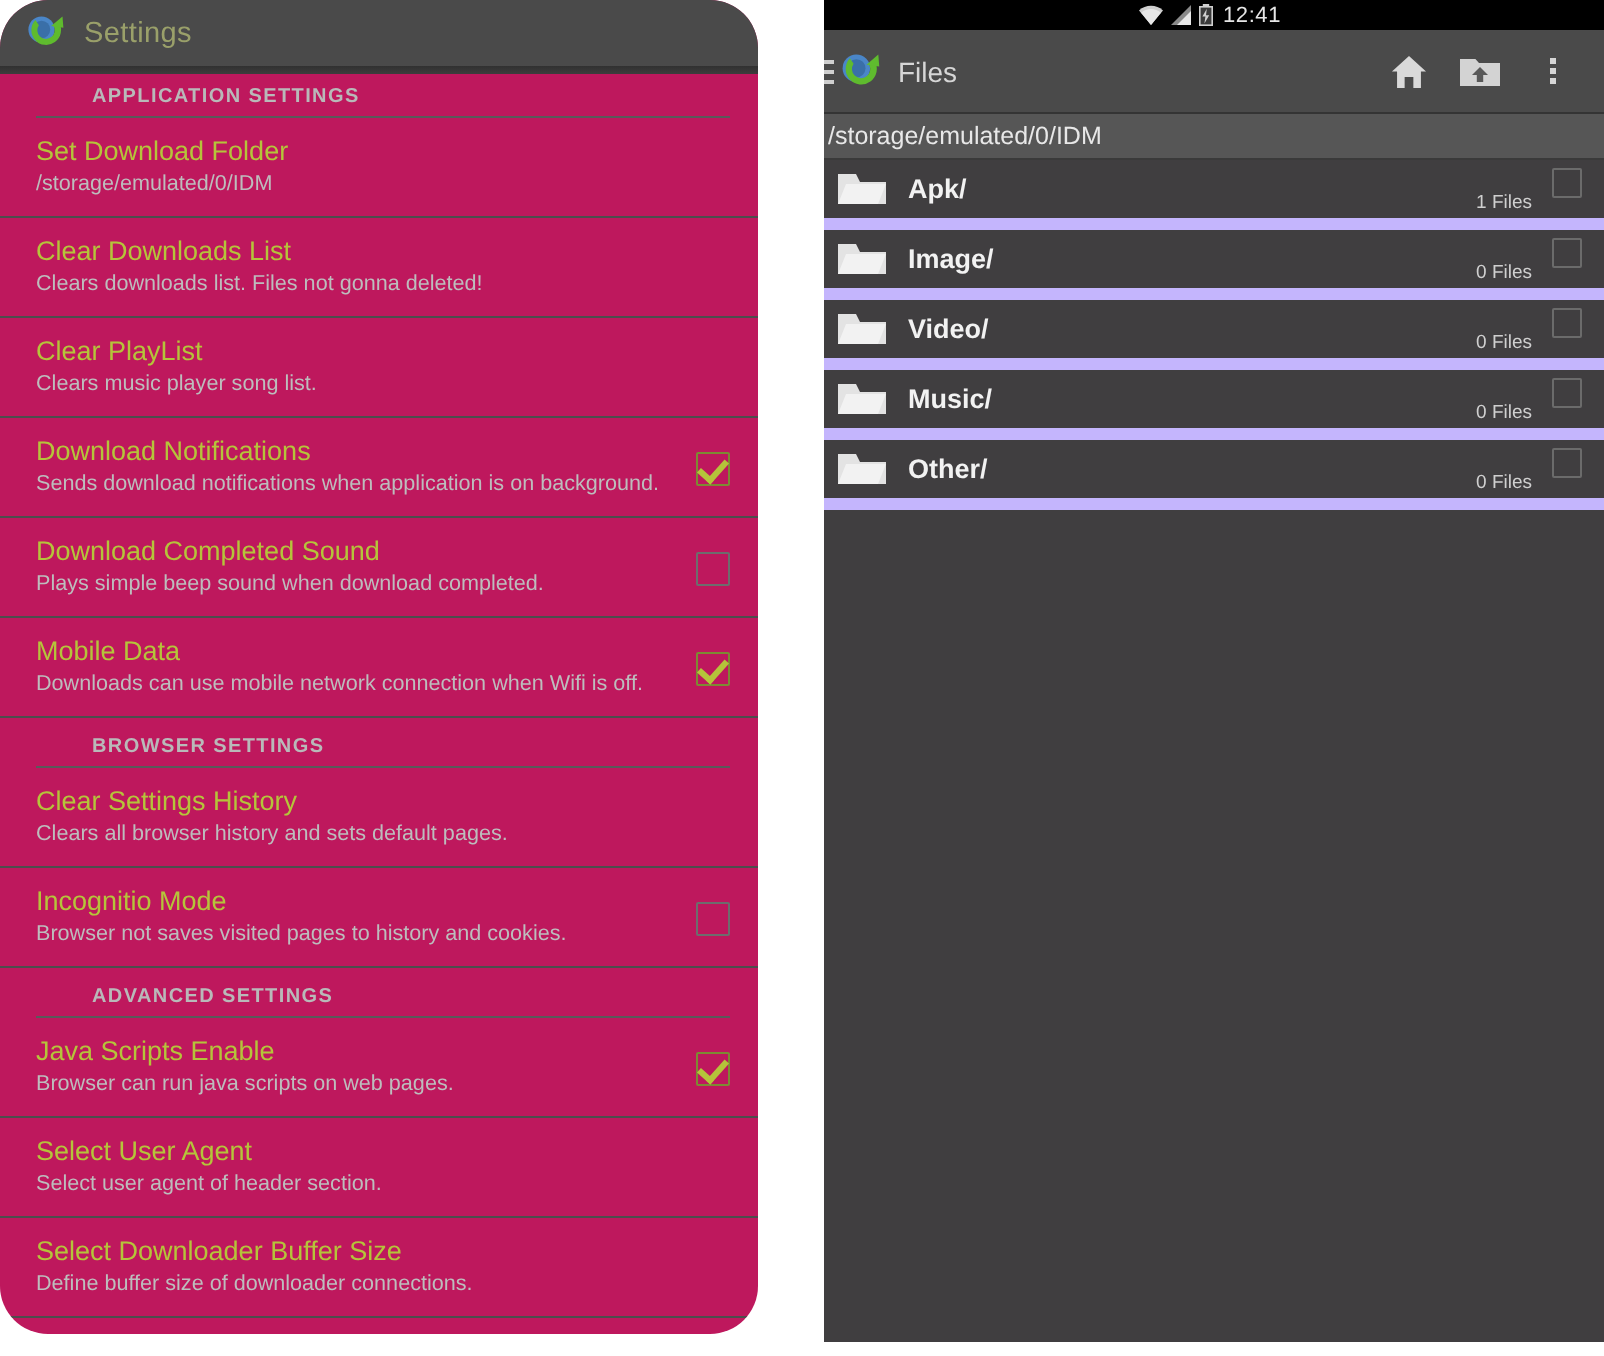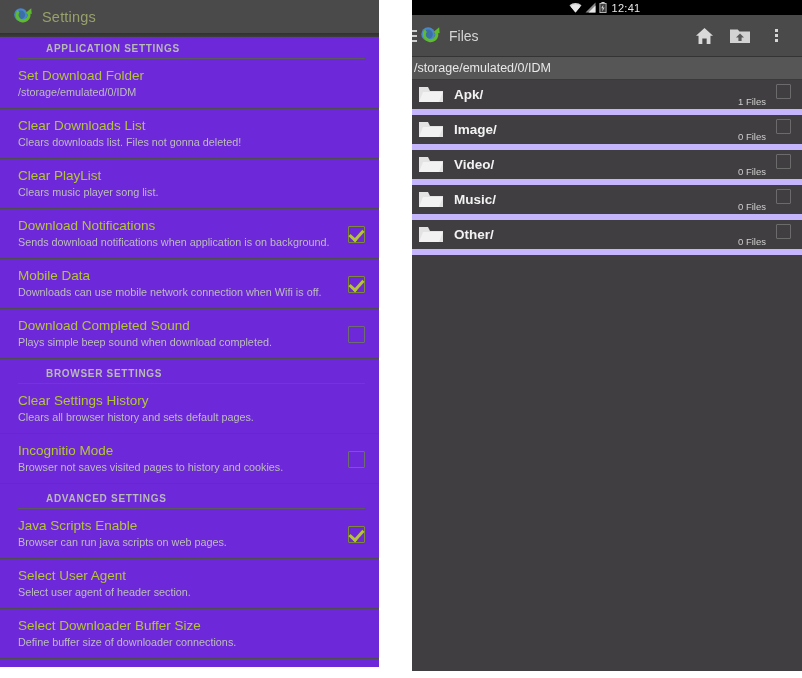--- a/index.html
+++ b/index.html
@@ -12,22 +12,23 @@
     overflow: hidden;
     position: relative;
   }
 
   
   #settings-panel {
     position: absolute;
     left: 0; top: 0;
     width: 379px;
     height: 667px;
-    background: #6d28d9;
+    background: #be185d;
     overflow: hidden;
+    border-radius: 24px;
   }
 
   .settings-actionbar {
     height: 34px;
     background: #4a4a4a;
     display: flex;
     align-items: center;
     padding-left: 12px;
     border-bottom: 1px solid #333;
     position: relative;
@@ -243,31 +244,31 @@
       </div>
       <div class="pref-row">
         <div class="pref-text">
           <div class="pref-title">Download Notifications</div>
           <div class="pref-sub">Sends download notifications when application is on background.</div>
         </div>
         <div class="checkbox checked"></div>
       </div>
       <div class="pref-row">
         <div class="pref-text">
+          <div class="pref-title">Download Completed Sound</div>
+          <div class="pref-sub">Plays simple beep sound when download completed.</div>
+        </div>
+        <div class="checkbox"></div>
+      </div>
+      <div class="pref-row">
+        <div class="pref-text">
           <div class="pref-title">Mobile Data</div>
           <div class="pref-sub">Downloads can use mobile network connection when Wifi is off.</div>
         </div>
         <div class="checkbox checked"></div>
-      </div>
-      <div class="pref-row">
-        <div class="pref-text">
-          <div class="pref-title">Download Completed Sound</div>
-          <div class="pref-sub">Plays simple beep sound when download completed.</div>
-        </div>
-        <div class="checkbox"></div>
       </div>
       <div class="section-header">BROWSER SETTINGS</div>
       <div class="section-rule"></div>
       <div class="pref-row">
         <div class="pref-text">
           <div class="pref-title">Clear Settings History</div>
           <div class="pref-sub">Clears all browser history and sets default pages.</div>
         </div>
         <div class="checkbox hidden-box"></div>
       </div>

